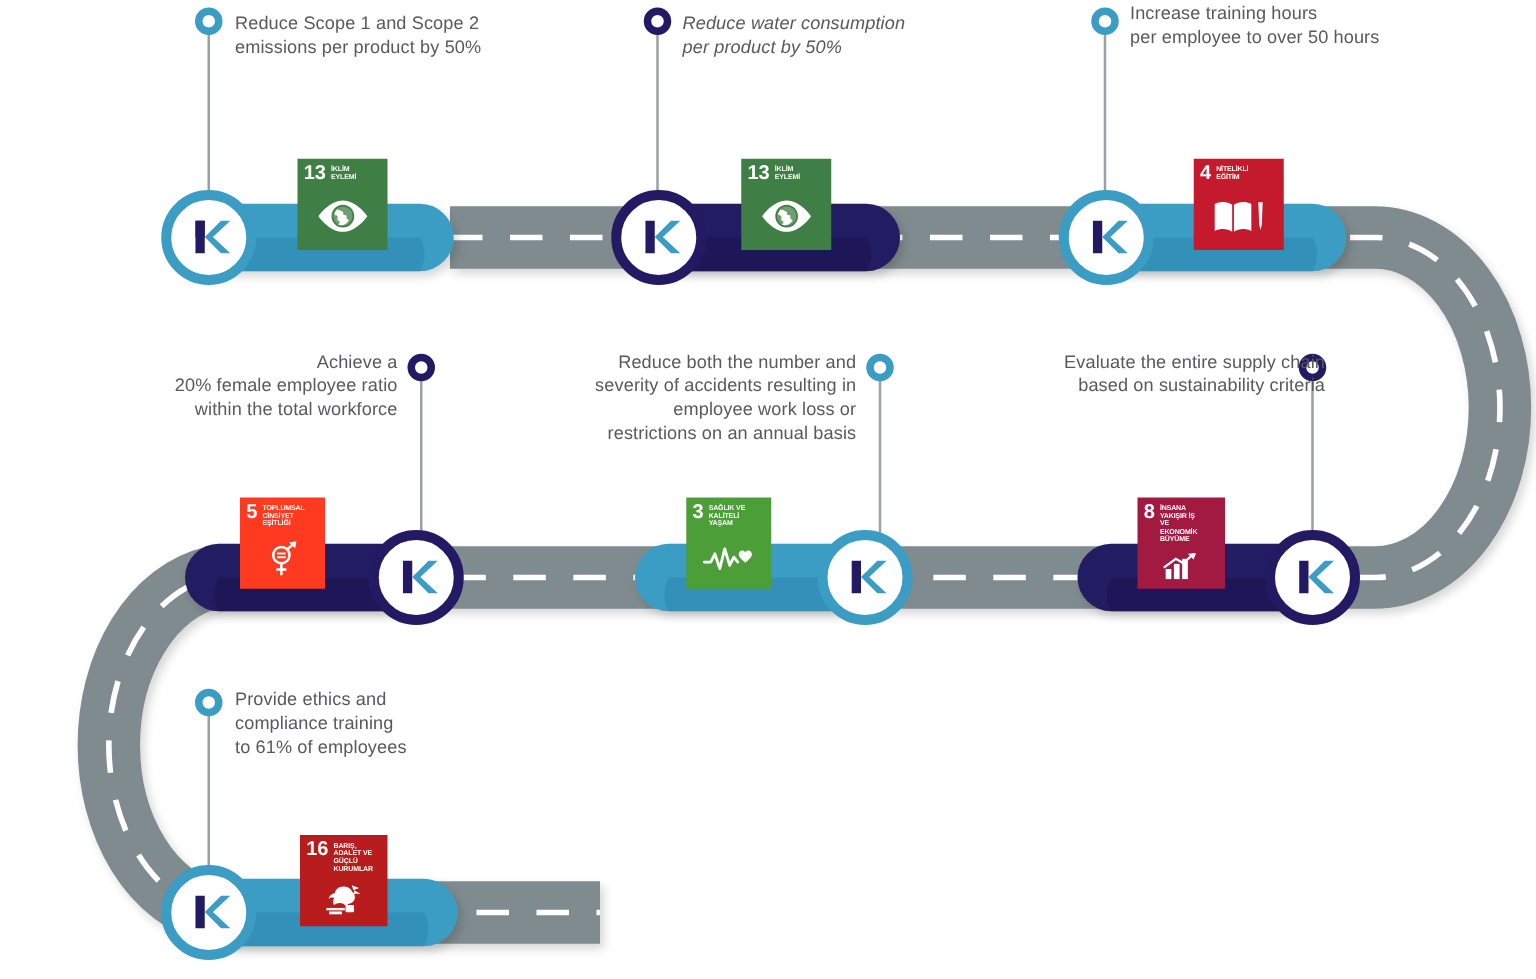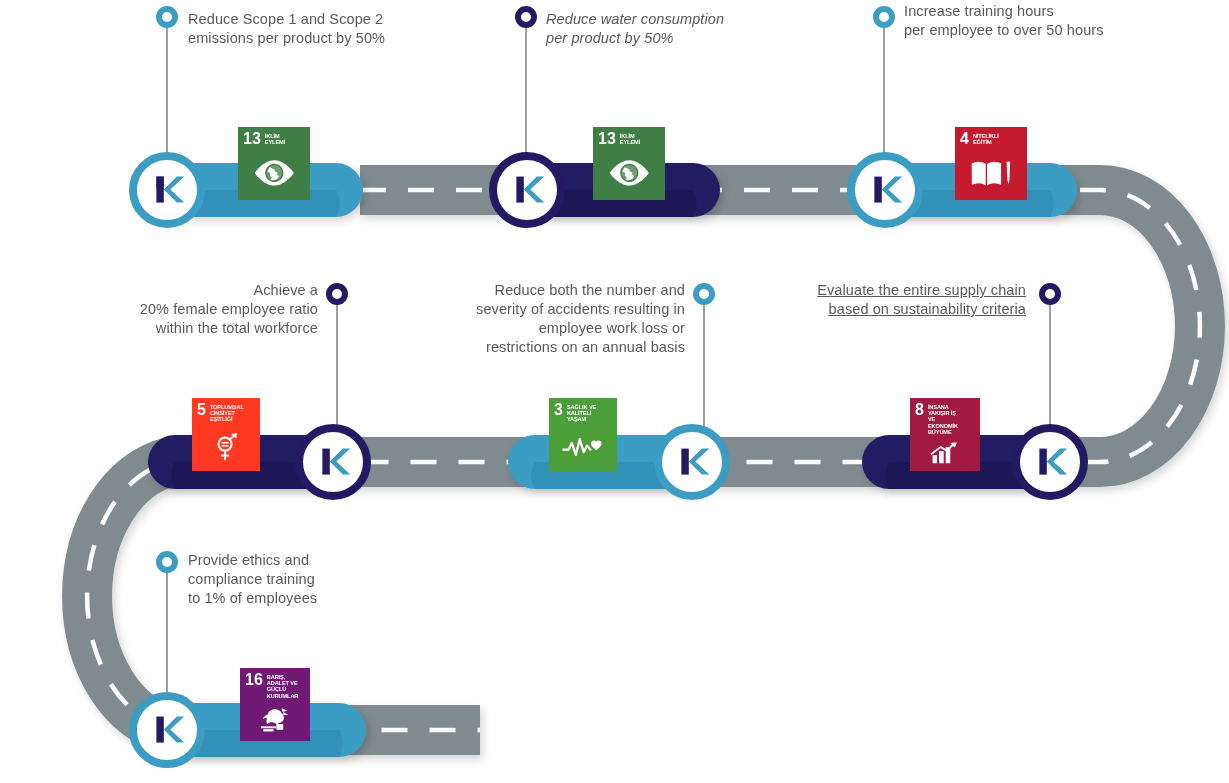--- a/index.html
+++ b/index.html
@@ -141,30 +141,30 @@
     <div class="pin" style="left:681px;top:283px;border-color:#3b9cc4;"></div>
     <div class="txt left" style="left:453px;top:281px;width:220px;">Reduce both the number and
 severity of accidents resulting in
 employee work loss or
 restrictions on an annual basis</div>
   </div>
 
   <div class="callout" style="left:0;top:0;width:1120px;height:200px;">
     <div class="stem" style="left:1049px;top:300px;height:140px;"></div>
     <div class="pin" style="left:1039px;top:283px;border-color:#241a64;"></div>
-    <div class="txt left" style="left:796px;top:281px;width:230px;text-decoration:underline;">Evaluate the entire supply chain
+    <div class="txt left" style="left:830px;top:281px;width:230px;">Evaluate the entire supply chain
 based on sustainability criteria</div>
   </div>
 
   <div class="callout" style="left:0;top:0;width:400px;height:200px;">
     <div class="stem" style="left:166px;top:568px;height:145px;"></div>
     <div class="pin" style="left:156px;top:551px;border-color:#3b9cc4;"></div>
     <div class="txt right" style="left:188px;top:551px;width:200px;">Provide ethics and
 compliance training
-to 1% of employees</div>
+to 61% of employees</div>
   </div>
 
   <div class="sdg" style="left:238px;top:127px;width:72px;height:73px;background:#3f7e44;">
     <div class="head">
       <div class="num">13</div>
       <div class="ttl">İKLİM
 EYLEMİ</div>
     </div>
     <div class="glyph">
       <svg viewBox="0 0 64 40">
@@ -262,21 +262,21 @@
         <rect x="6" y="26" width="9" height="16"></rect>
         <rect x="19" y="18" width="9" height="24"></rect>
         <rect x="32" y="10" width="9" height="32"></rect>
         <path d="M3 24 L22 10 L34 17 L50 2" stroke="#fff" stroke-width="3.6" fill="none"></path>
         <polygon points="54,1 41,2 50,11"></polygon>
       </g>
         </svg>
     </div>
   </div>
 
-  <div class="sdg" style="left:240px;top:668px;width:70px;height:73px;background:#701a75;">
+  <div class="sdg" style="left:240px;top:668px;width:70px;height:73px;background:#b91c1c;">
     <div class="head">
       <div class="num">16</div>
       <div class="ttl">BARIŞ, ADALET VE
 GÜÇLÜ KURUMLAR</div>
     </div>
     <div class="glyph">
       <svg viewBox="0 0 60 46">
           <g fill="#fff">
         <path d="M30 4c-6 0-11 4-12 9-4 1-8 4-9 8 3-2 6-2 8-1-2 3-2 7 0 10 2-2 5-3 8-3 4 0 7 2 9 5l3-4c4 0 8-3 9-7 1-4-1-8-4-10-1-4-6-7-12-7z"></path>
         <polygon points="42,2 52,6 44,9"></polygon>

